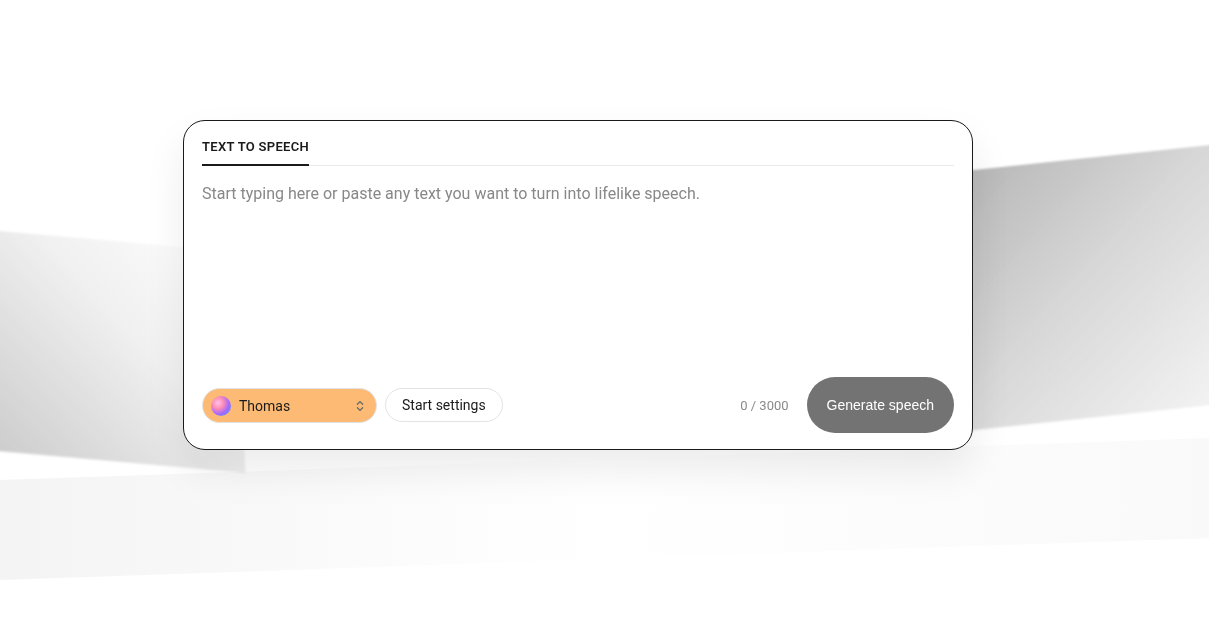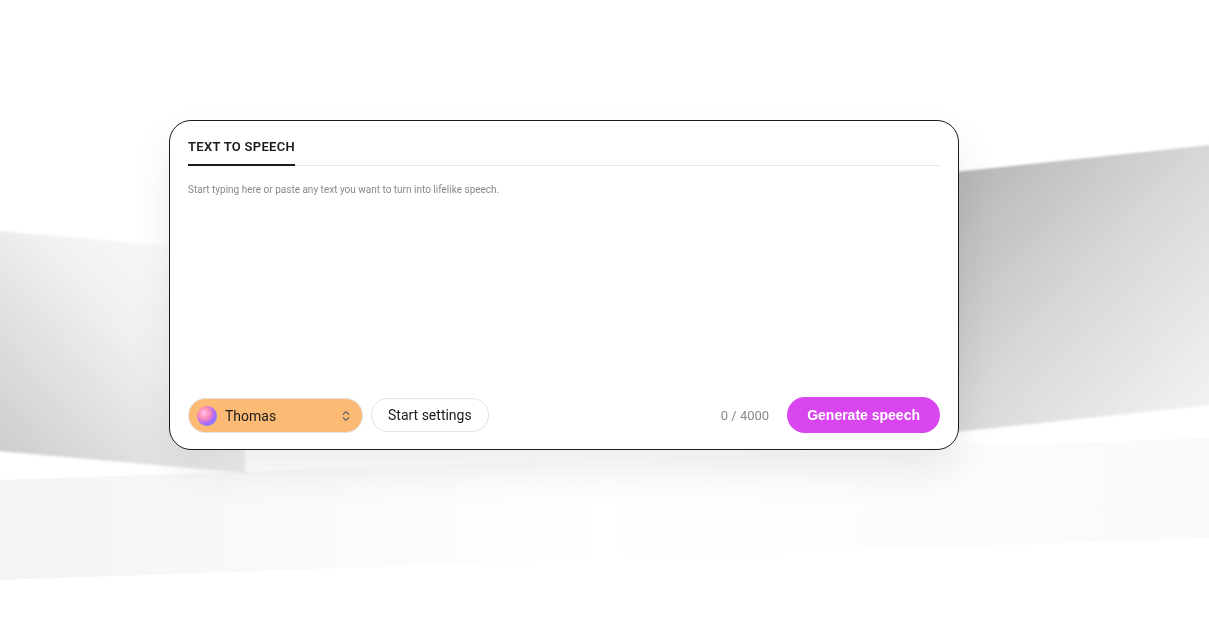--- a/index.html
+++ b/index.html
@@ -49,21 +49,21 @@
       bottom: 60px;
       width: 100%;
       height: 100px;
       background: linear-gradient(90deg, rgba(180,180,180,0.15) 0%, rgba(220,220,220,0.05) 40%, rgba(255,255,255,0) 50%, rgba(200,200,200,0.1) 100%);
       transform: skewY(-2deg);
     }
 
     .card {
       position: absolute;
       top: 120px;
-      left: 169px;
+      left: 183px;
       width: 790px;
       height: 330px;
       background: #fff;
       border: 1.5px solid #1a1a1a;
       border-radius: 22px;
       display: flex;
       flex-direction: column;
       padding: 0 18px 16px 18px;
       box-shadow: 0 20px 40px rgba(0,0,0,0.08);
     }
@@ -95,21 +95,21 @@
       flex: 1;
       padding-top: 18px;
     }
 
     .textarea {
       width: 100%;
       height: 100%;
       border: none;
       outline: none;
       resize: none;
-      font-size: 10px;
+      font-size: 16px;
       color: #1d4ed8;
       background: transparent;
       font-family: inherit;
     }
 
     .textarea::placeholder {
       color: #888;
     }
 
     .bottom-row {
@@ -167,28 +167,27 @@
       flex: 1;
     }
 
     .char-count {
       font-size: 13px;
       color: #8a8a8a;
       margin-right: 10px;
     }
 
     .generate-btn {
-      background: #d946ef;
+      background: #737373;
       color: #fff;
       border: none;
       border-radius: 999px;
-      padding: 10px 20px;
+      padding: 20px 20px;
       font-size: 14px;
       cursor: pointer;
-      font-weight: bold;
     }
   </style>
 </head>
 <body>
 
 <div class="bg-shape bg-shape-right"></div>
 <div class="bg-shape bg-shape-left"></div>
 <div class="bg-shape bg-shape-bottom"></div>
 
 <div class="card">
@@ -211,19 +210,19 @@
         <polyline points="3 10 6 13 9 10"></polyline>
       </svg>
     </div>
 
     <div class="settings-btn">
       <span>Start settings</span>
     </div>
 
     <div class="spacer"></div>
 
-    <span class="char-count">0 / 4000</span>
+    <span class="char-count">0 / 3000</span>
 
     <button class="generate-btn">Generate speech</button>
 
   </div>
 
 </div>
 
 </body></html>

